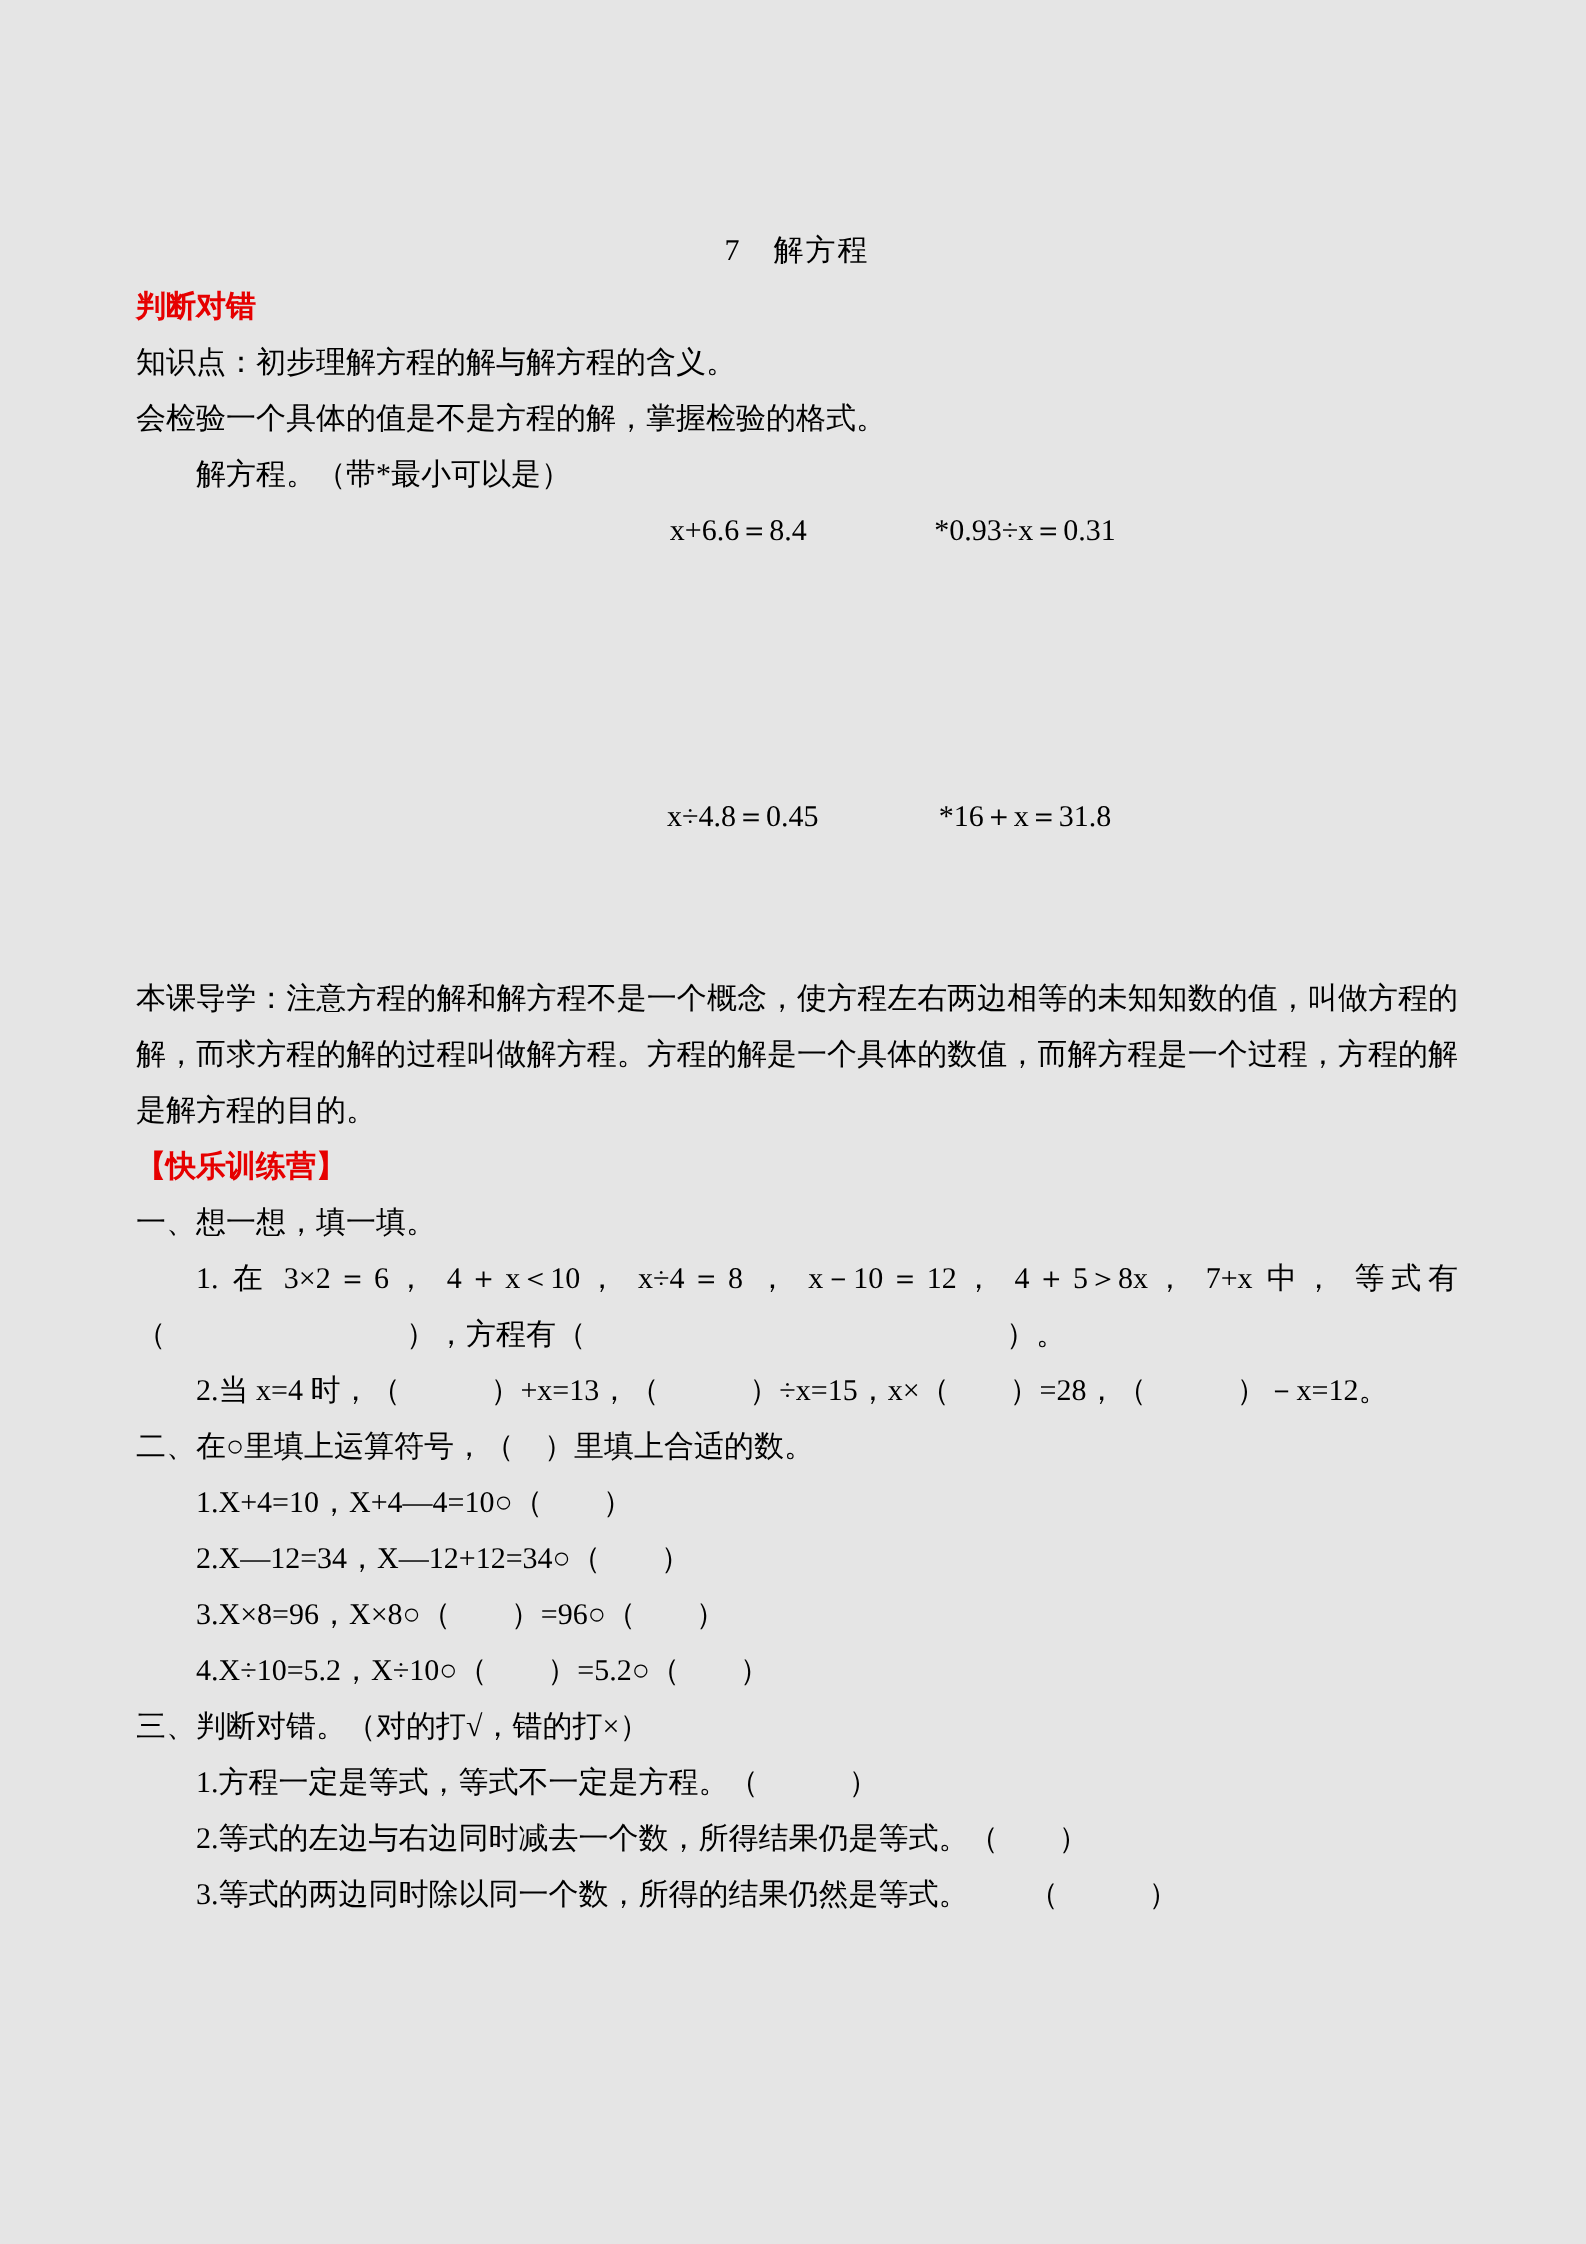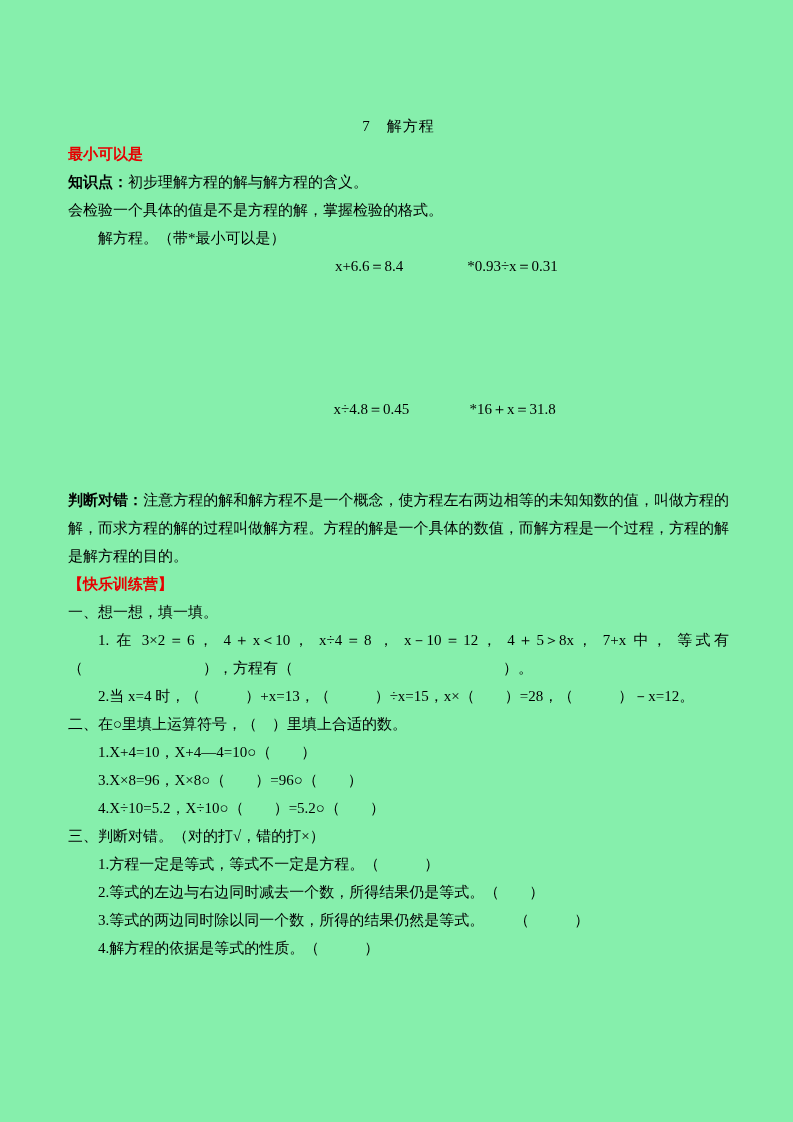--- a/index.html
+++ b/index.html
@@ -6,40 +6,40 @@
     margin: 0;
     padding: 0;
     background: #ffffff;
     font-family: "Liberation Serif", "DejaVu Serif", serif;
     color: #000000;
   }
   .page {
     position: relative;
     width: 793px;
     height: 1122px;
-    background: #86efac;
+    background: #e5e5e5;
     box-sizing: border-box;
     padding: 112px 64px 0 68px;
     overflow: hidden;
   }
   .line {
     margin: 0;
     font-size: 15px;
     line-height: 28px;
     white-space: pre-wrap;
   }
   .title {
     text-align: center;
     letter-spacing: 1px;
   }
   .red-heading {
     color: #e60000;
     font-weight: bold;
   }
-  .bold { font-weight: bold; }
+  .bold { font-weight: normal; }
   .indent { padding-left: 30px; }
   .eq-row .eq-left {
     display: inline-block;
     width: 196px;
   }
   .eq-row { padding-left: 32px; text-align: center; }
   .eq-row2 { margin-top: 115px; }
   .reminder { margin-top: 63px; text-align: justify; }
   .justify-last {
     text-align: justify;
@@ -47,45 +47,45 @@
     white-space: normal;
   }
 </style>
 </head>
 <body>
 
 <div class="page">
 
   <p class="line title">7　解方程</p>
 
-  <p class="line red-heading">最小可以是</p>
+  <p class="line red-heading">判断对错</p>
 
   <p class="line"><span class="bold">知识点：</span><span>初步理解方程的解与解方程的含义。</span></p>
 
   <p class="line">会检验一个具体的值是不是方程的解，掌握检验的格式。</p>
 
   <p class="line indent">解方程。（带*最小可以是）</p>
 
   <p class="line eq-row"><span class="eq-left">x+6.6＝8.4</span><span>*0.93÷x＝0.31</span></p>
 
   <p class="line eq-row eq-row2"><span class="eq-left">x÷4.8＝0.45</span><span>*16＋x＝31.8</span></p>
 
-  <p class="line reminder"><span class="bold">判断对错：</span><span>注意方程的解和解方程不是一个概念，使方程左右两边相等的未知知数的值，叫做方程的解，而求方程的解的过程叫做解方程。方程的解是一个具体的数值，而解方程是一个过程，方程的解是解方程的目的。</span></p>
+  <p class="line reminder"><span class="bold">本课导学：</span><span>注意方程的解和解方程不是一个概念，使方程左右两边相等的未知知数的值，叫做方程的解，而求方程的解的过程叫做解方程。方程的解是一个具体的数值，而解方程是一个过程，方程的解是解方程的目的。</span></p>
 
   <p class="line red-heading">【快乐训练营】</p>
 
   <p class="line">一、想一想，填一填。</p>
   <p class="line indent justify-last">1. 在 3×2＝6， 4＋x＜10， x÷4＝8 ， x－10＝12， 4＋5＞8x， 7+x 中， 等式有</p>
   <p class="line">（　　　　　　　　），方程有（　　　　　　　　　　　　　　）。</p>
   <p class="line indent">2.当 x=4 时，（　　　）+x=13，（　　　）÷x=15，x×（　　）=28，（　　　）－x=12。</p>
 
   <p class="line">二、在○里填上运算符号，（　）里填上合适的数。</p>
   <p class="line indent">1.X+4=10，X+4—4=10○（　　）</p>
+  <p class="line indent">2.X—12=34，X—12+12=34○（　　）</p>
   <p class="line indent">3.X×8=96，X×8○（　　）=96○（　　）</p>
   <p class="line indent">4.X÷10=5.2，X÷10○（　　）=5.2○（　　）</p>
 
   <p class="line">三、判断对错。（对的打√，错的打×）</p>
   <p class="line indent">1.方程一定是等式，等式不一定是方程。（　　　）</p>
   <p class="line indent">2.等式的左边与右边同时减去一个数，所得结果仍是等式。（　　）</p>
   <p class="line indent">3.等式的两边同时除以同一个数，所得的结果仍然是等式。　　（　　　）</p>
-  <p class="line indent">4.解方程的依据是等式的性质。（　　　）</p>
 
 </div>
 
 </body></html>

